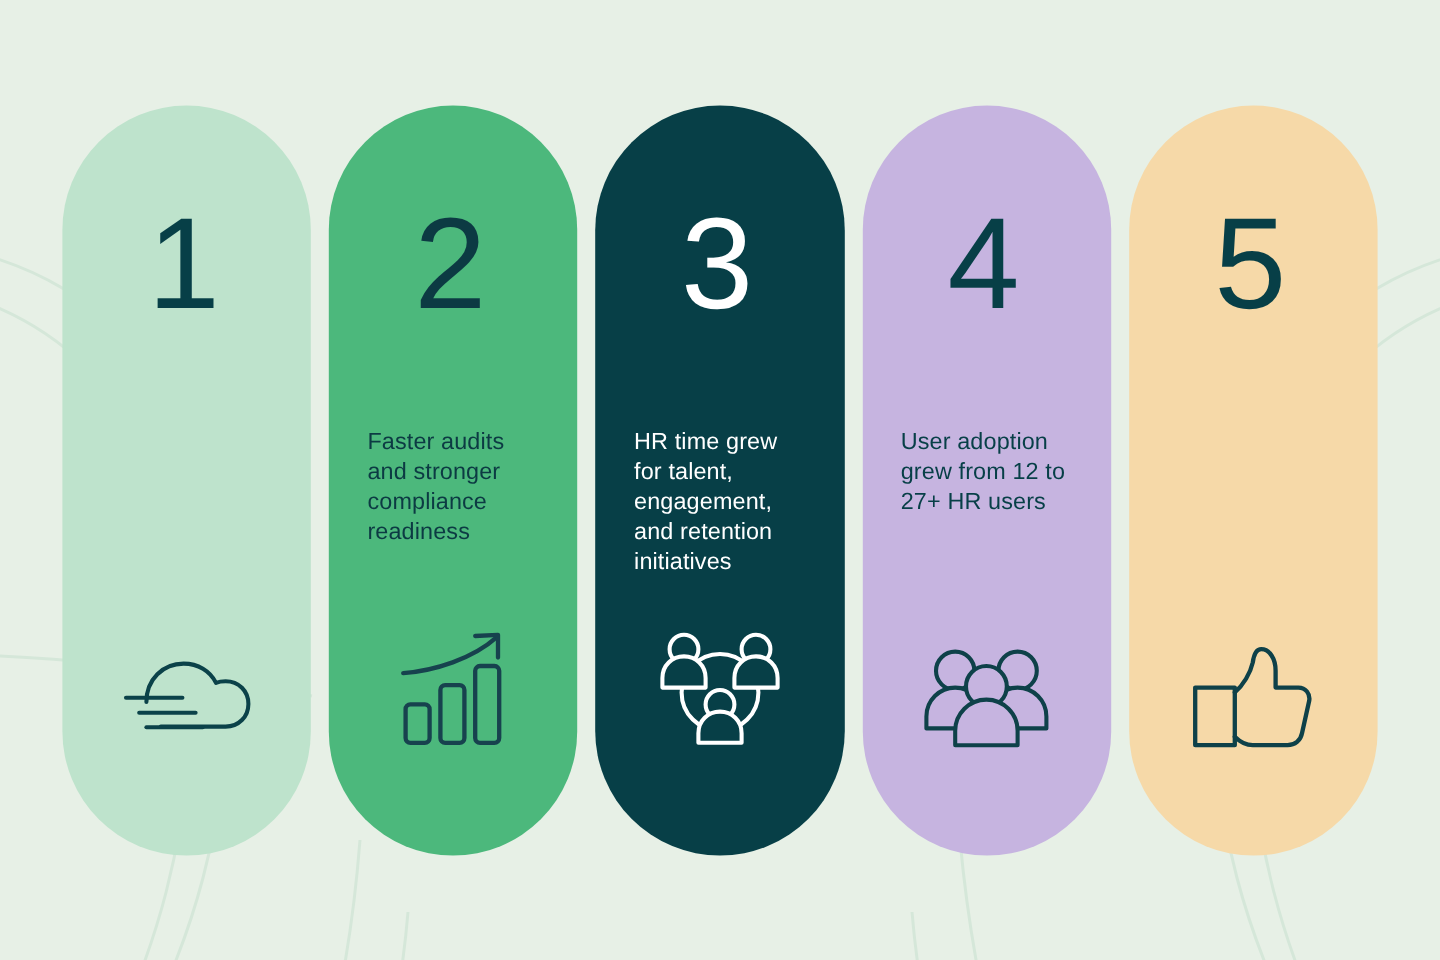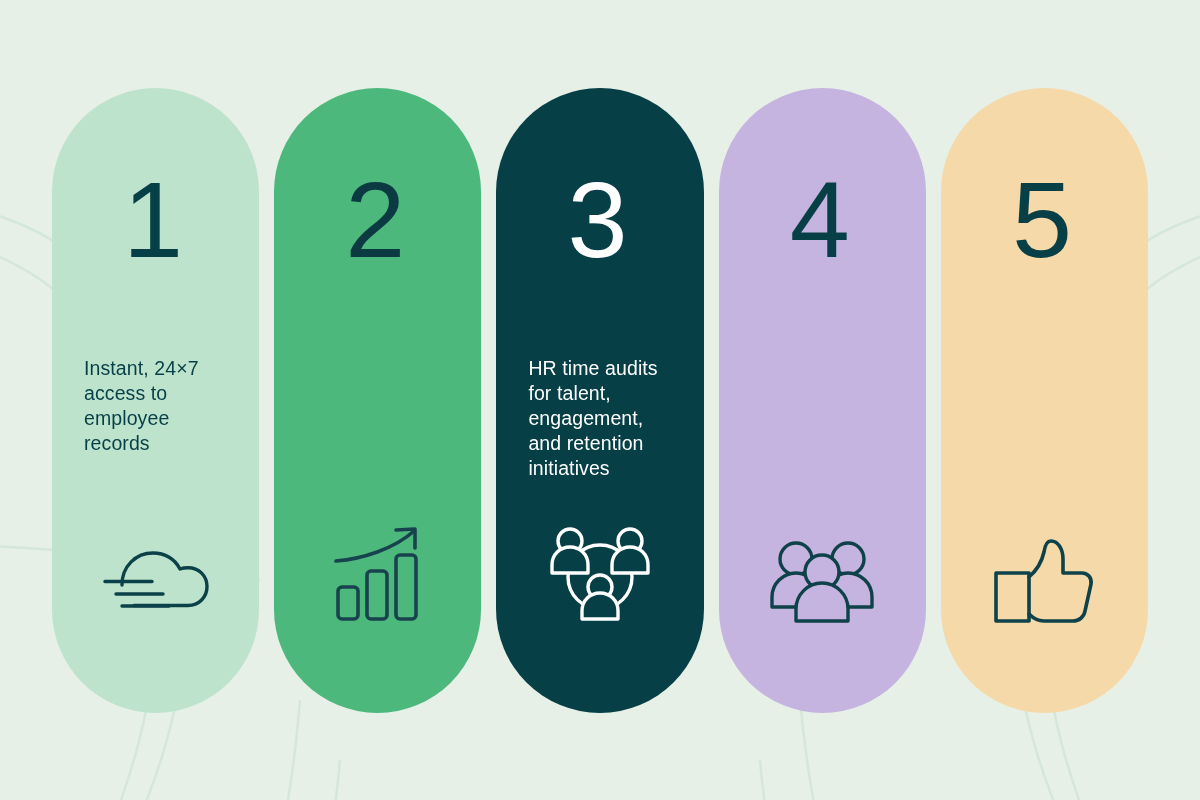--- a/index.html
+++ b/index.html
@@ -122,50 +122,50 @@
       <path d="M 760 760 C 770 880 800 940 820 980"></path>
       <path d="M 800 700 C 812 830 840 920 862 980"></path>
       <path d="M -160 545 C 40 540 160 560 260 580"></path>
     </g>
   </svg>
 
   <div class="cards">
 
     <div class="card c1">
       <div class="card-number">1</div>
-      <div class="card-text">Instant, 24×7
-access to
-employee
-records</div>
       <div class="card-icon">
         <svg width="112" height="86" viewBox="0 0 112 86" fill="none" stroke="#0B4249" stroke-width="3.4" stroke-linecap="round" stroke-linejoin="round" xmlns="http://www.w3.org/2000/svg" aria-hidden="true">
           <path d="M22 46 C22 27 36 14 53 14 C65 14 75 20 80 30 C82 29.2 85 28.7 88 28.7 C99 28.7 107 37 107 47.6 C107 58.2 99 66.5 88 66.5 L34 66.5"></path>
           <line x1="5" y1="42.5" x2="52" y2="42.5"></line>
           <line x1="16" y1="55" x2="63" y2="55"></line>
           <line x1="22" y1="67" x2="69" y2="67"></line>
         </svg>
       </div>
     </div>
 
     <div class="card c2">
       <div class="card-number">2</div>
+      <div class="card-text">Faster audits
+and stronger
+compliance
+readiness</div>
       <div class="card-icon">
         <svg width="92" height="100" viewBox="0 0 92 100" fill="none" stroke="#17424E" stroke-width="3.6" stroke-linecap="round" stroke-linejoin="round" xmlns="http://www.w3.org/2000/svg" aria-hidden="true">
           <rect x="6" y="62" width="20" height="32" rx="4"></rect>
           <rect x="35" y="46" width="20" height="48" rx="4"></rect>
           <rect x="64" y="30" width="20" height="64" rx="4"></rect>
           <path d="M4 36 C30 34 62 24 82 6"></path>
           <path d="M64 5 L83 4 L83 23"></path>
         </svg>
       </div>
     </div>
 
     <div class="card c3">
       <div class="card-number">3</div>
-      <div class="card-text">HR time audits
+      <div class="card-text">HR time grew
 for talent,
 engagement,
 and retention
 initiatives</div>
       <div class="card-icon">
         <svg width="104" height="100" viewBox="0 0 104 100" fill="none" stroke="#FFFFFF" stroke-width="3.4" stroke-linecap="round" stroke-linejoin="round" xmlns="http://www.w3.org/2000/svg" aria-hidden="true">
           <circle cx="52" cy="52" r="32"></circle>
           <g fill="#073F47">
             <circle cx="22" cy="16" r="12"></circle>
             <path d="M4 48 L4 40 C4 29.5 12 22 22 22 C32 22 40 29.5 40 40 L40 48 Z"></path>
@@ -173,20 +173,23 @@
             <path d="M64 48 L64 40 C64 29.5 72 22 82 22 C92 22 100 29.5 100 40 L100 48 Z"></path>
             <circle cx="52" cy="62" r="12"></circle>
             <path d="M34 94 L34 86 C34 75.5 42 68 52 68 C62 68 70 75.5 70 86 L70 94 Z"></path>
           </g>
         </svg>
       </div>
     </div>
 
     <div class="card c4">
       <div class="card-number">4</div>
+      <div class="card-text">User adoption
+grew from 12 to
+27+ HR users</div>
       <div class="card-icon">
         <svg width="108" height="86" viewBox="0 0 108 86" fill="none" stroke="#0E4149" stroke-width="3.4" stroke-linecap="round" stroke-linejoin="round" xmlns="http://www.w3.org/2000/svg" aria-hidden="true">
           <g fill="#C6B4E0">
             <circle cx="28" cy="20" r="16"></circle>
             <path d="M4 68 L4 58 C4 44.8 14.8 34 28 34 C41.2 34 52 44.8 52 58 L52 68 Z"></path>
             <circle cx="80" cy="20" r="16"></circle>
             <path d="M56 68 L56 58 C56 44.8 66.8 34 80 34 C93.2 34 104 44.8 104 58 L104 68 Z"></path>
             <circle cx="54" cy="33" r="17"></circle>
             <path d="M28 82 L28 70 C28 55.7 39.7 44 54 44 C68.3 44 80 55.7 80 70 L80 82 Z"></path>
           </g>

